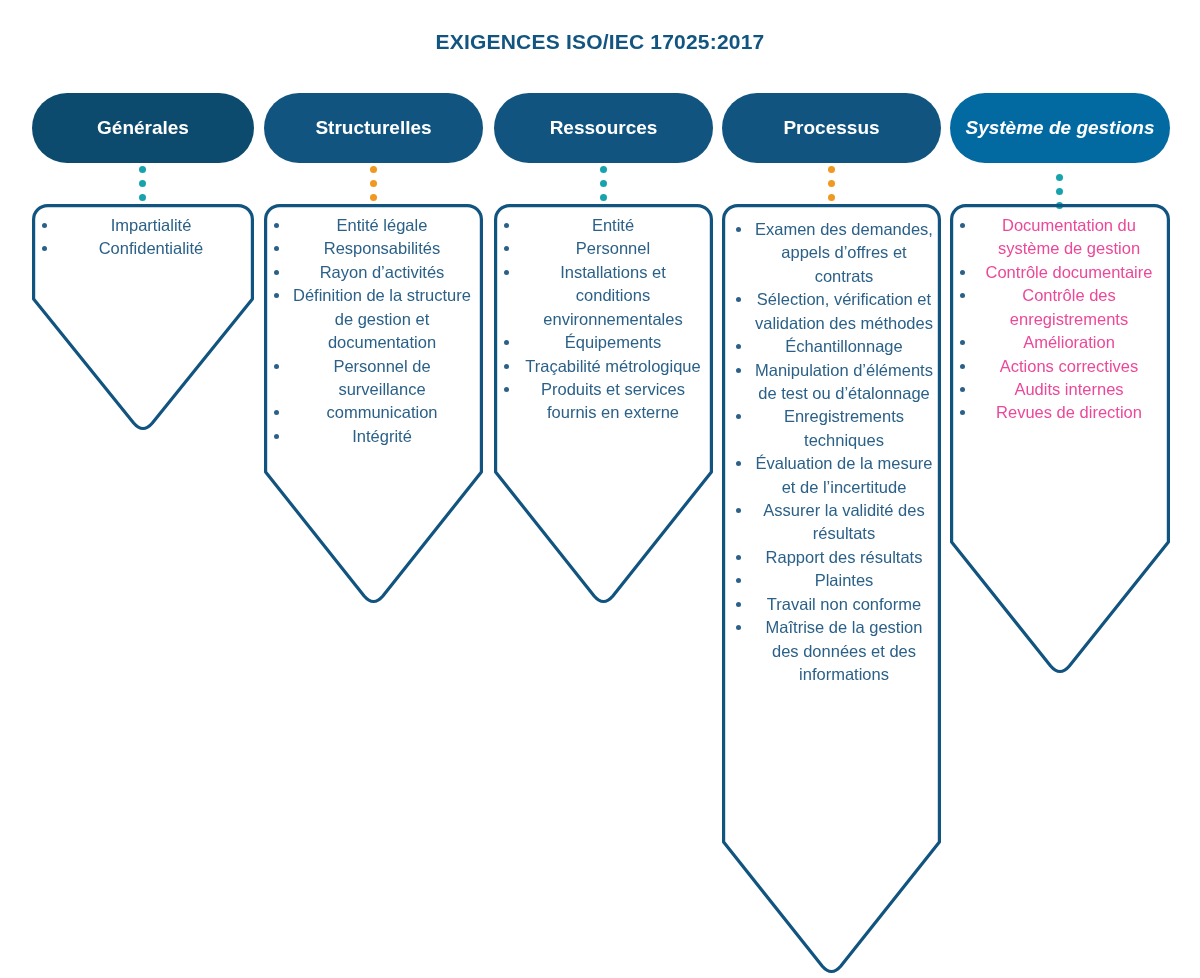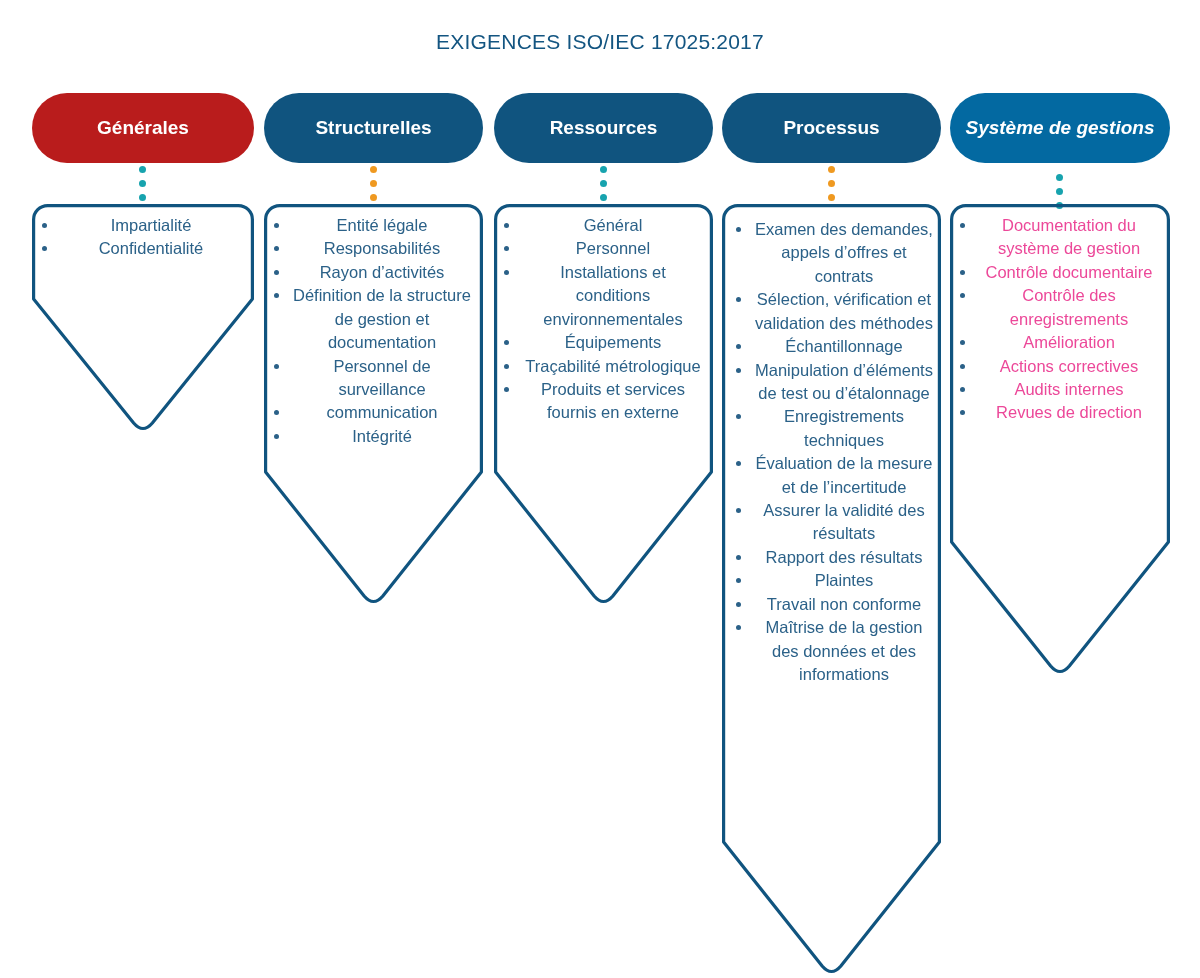--- a/index.html
+++ b/index.html
@@ -15,21 +15,21 @@
     overflow: hidden;
   }
 
   #page-title {
     position: absolute;
     top: 30px;
     left: 0;
     width: 1200px;
     text-align: center;
     font-size: 21px;
-    font-weight: normal;
+    font-weight: bold;
     letter-spacing: 0.2px;
     color: #135581;
   }
 
   .column {
     position: absolute;
     top: 0;
   }
 
   
@@ -107,21 +107,21 @@
     text-align: center;
   }
 </style>
 </head>
 <body>
 
 <div id="page-title">EXIGENCES ISO/IEC 17025:2017</div>
 
 <div id="diagram">
     <div class="column" style="left: 32px; width: 222px;">
-      <div class="pill" style="top: 93px; width: 222px; height: 70px; background: #b91c1c; justify-content: center;">
+      <div class="pill" style="top: 93px; width: 222px; height: 70px; background: #0c4a6e; justify-content: center;">
         <span>Générales</span>
       </div>
       <div class="dots" style="top: 166px; left: 107px;">
         <span class="dot" style="background: rgb(23, 163, 174);"></span>
         <span class="dot" style="background: rgb(23, 163, 174);"></span>
         <span class="dot" style="background: rgb(23, 163, 174);"></span>
       </div>
       <div class="banner" style="top: 204px; width: 222px; height: 230px;">
         <svg width="222" height="236" viewBox="0 0 222 236">
           <path d="M 15.6 1.6 L 206.4 1.6 A 14 14 0 0 1 220.4 15.6 L 220.4 95 L 120.36 218.96 Q 111 230 101.64 218.96 L 1.6 95 L 1.6 15.6 A 14 14 0 0 1 15.6 1.6 Z" fill="none" stroke="#10547F" stroke-width="3.2" stroke-linejoin="round" stroke-linecap="round"></path>
@@ -193,21 +193,21 @@
         <span class="dot" style="background: rgb(23, 163, 174);"></span>
       </div>
       <div class="banner" style="top: 204px; width: 219px; height: 403px;">
         <svg width="219" height="409" viewBox="0 0 219 409">
           <path d="M 15.6 1.6 L 203.4 1.6 A 14 14 0 0 1 217.4 15.6 L 217.4 268 L 118.86 391.96 Q 109.5 403 100.14 391.96 L 1.6 268 L 1.6 15.6 A 14 14 0 0 1 15.6 1.6 Z" fill="none" stroke="#10547F" stroke-width="3.2" stroke-linejoin="round" stroke-linecap="round"></path>
         </svg>
       </div>
       <ul class="list" style="top: 214px; left: 10px; width: 200px; margin: 0px; padding: 0px; list-style: none; color: rgb(43, 97, 136);">
         <li class="list-item">
           <span class="bullet"></span>
-          <span class="item-text">Général</span>
+          <span class="item-text">Entité</span>
         </li>
         <li class="list-item">
           <span class="bullet"></span>
           <span class="item-text">Personnel</span>
         </li>
         <li class="list-item">
           <span class="bullet"></span>
           <span class="item-text">Installations et conditions environnementales</span>
         </li>
         <li class="list-item">

